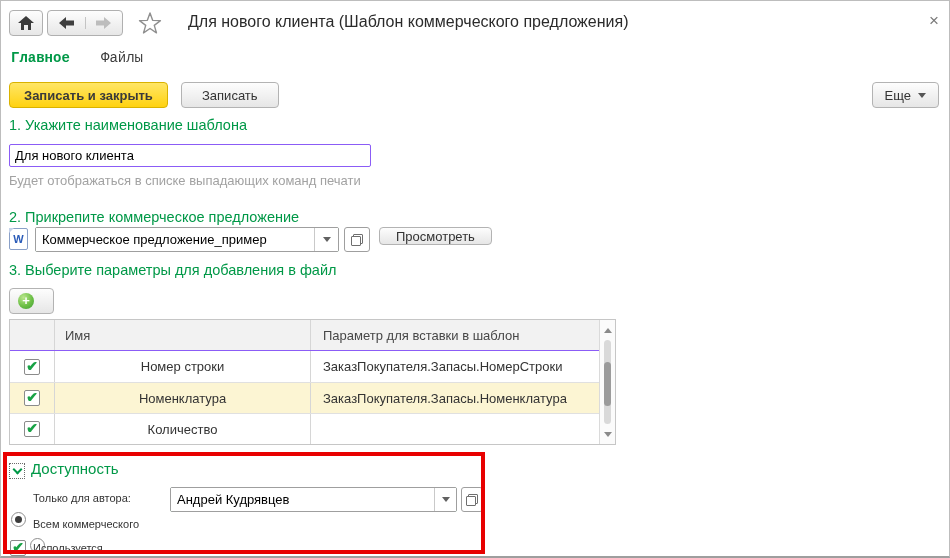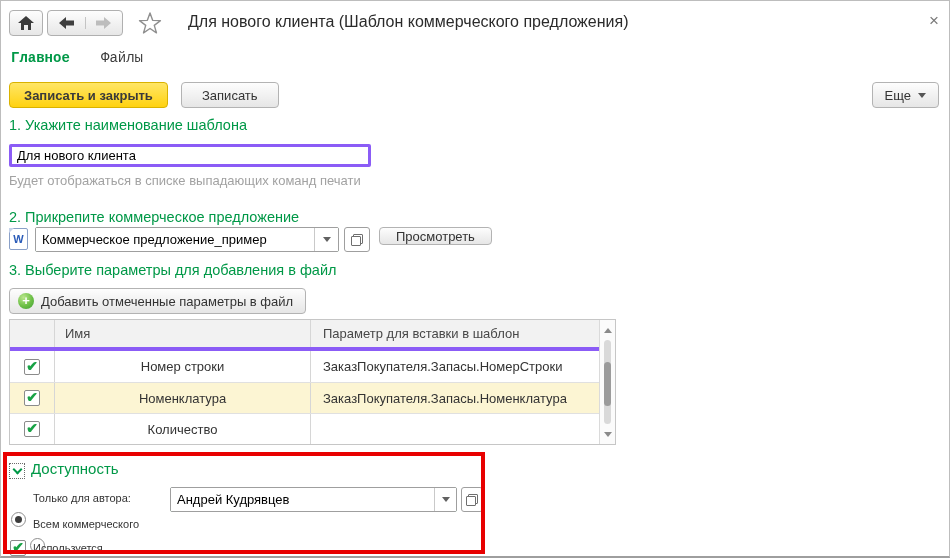--- a/index.html
+++ b/index.html
@@ -45,21 +45,21 @@
   .caret-down {
     width:0; height:0; border-left:4px solid transparent; border-right:4px solid transparent;
     border-top:5px solid #555; display:inline-block; margin-left:7px;
   }
 
   
   .sec-head { font-size:14.5px; color:#009847; white-space:nowrap; }
 
   
   .tinput {
-    border:3px solid #8b5cf6; border-radius:2px; height:23px;
+    border:1px solid #8b5cf6; border-radius:2px; height:23px;
     font-family:"Liberation Sans", sans-serif; font-size:13px; color:#000;
     padding:0 5px; outline:none; width:100%; background:#fff;
   }
   .hint { font-size:13px; color:#a2a2a2; }
 
   .combo { display:flex; border:1px solid #9f9f9f; border-radius:2px; background:#86efac; height:25px; }
   .combo input { border:none; flex:1; height:100%; font-size:13px; font-family:"Liberation Sans",sans-serif; padding:0 6px; outline:none; min-width:0; }
   .combo-arrow {
     width:24px; border-left:1px solid #c9c9c9; display:flex; align-items:center; justify-content:center; cursor:pointer; background:#fff;
   }
@@ -84,21 +84,21 @@
   .plus-icon {
     width:16px; height:16px; border-radius:50%;
     background:radial-gradient(circle at 34% 28%, #b9e68c 0%, #6cbf45 55%, #3f9c35 100%);
     color:#fff; font-weight:bold; font-size:13px; line-height:15px; text-align:center;
     display:inline-block; margin-right:7px;
   }
 
   
   .ptable { left:8px; top:318px; width:607px; border:1px solid #c6c6c6; background:#fff; }
   .trow { display:flex; height:31px; align-items:stretch; }
-  .trow.head { background:#f2f2f2; border-bottom:4px solid #8b5cf6; color:#444; }
+  .trow.head { background:#f2f2f2; border-bottom:1px solid #8b5cf6; color:#444; }
   .trow.body + .trow.body { border-top:1px solid #e0e0e0; }
   .trow.selected { background:#fcf5d3; }
   .c-cb   { width:45px;  display:flex; align-items:center; justify-content:center; border-right:1px solid #d6d6d6; }
   .c-name { width:256px; display:flex; align-items:center; justify-content:center; font-size:13px; border-right:1px solid #d6d6d6; }
   .c-name.hleft, .c-param.hleft { justify-content:flex-start; }
   .c-name.hleft { padding-left:10px; }
   .c-param{ flex:1; display:flex; align-items:center; padding-left:12px; font-size:13px; }
   .trow.head .c-name, .trow.head .c-param { font-size:13px; color:#474747; }
 
   .cbx {
@@ -205,21 +205,20 @@
 </div>
 <button class="abs open-btn" style="left:343px; top:226px; width:26px; height:25px;">
   <span class="open-glyph"></span>
 </button>
 <button class="abs btn" style="left:378px; top:226px; height:18px; padding:0 16px;">Просмотреть</button>
 
 
 <div class="abs sec-head" style="left:8px; top:261px;">3. Выберите параметры для добавления в файл</div>
 <button class="abs btn" style="left:8px; top:287px; padding:0 12px 0 8px;">
   <span class="plus-icon">+</span>
-  <span>Добавить отмеченные параметры в файл</span>
 </button>
 
 <div class="abs ptable">
   <div class="vscroll">
     <div class="sb-arrow up">
         <i class="tri-up"></i>
       </div>
     <div class="sb-track">
       <div class="sb-thumb"></div>
     </div>

